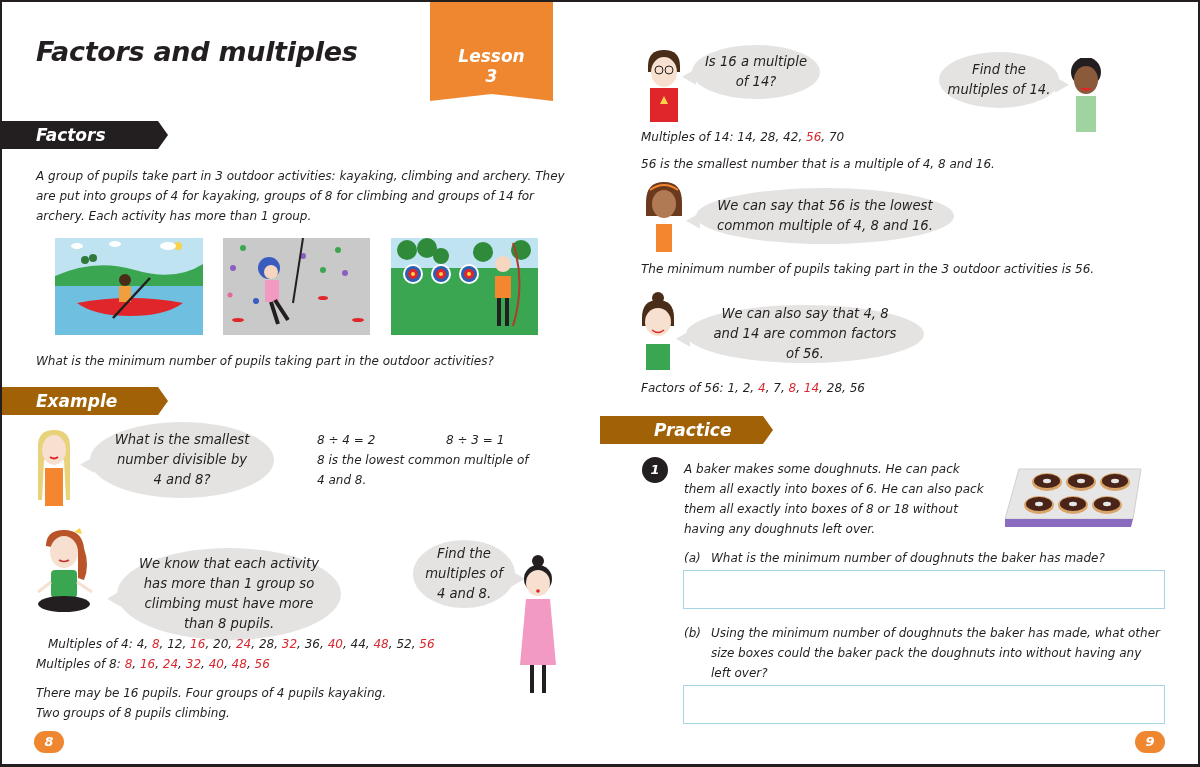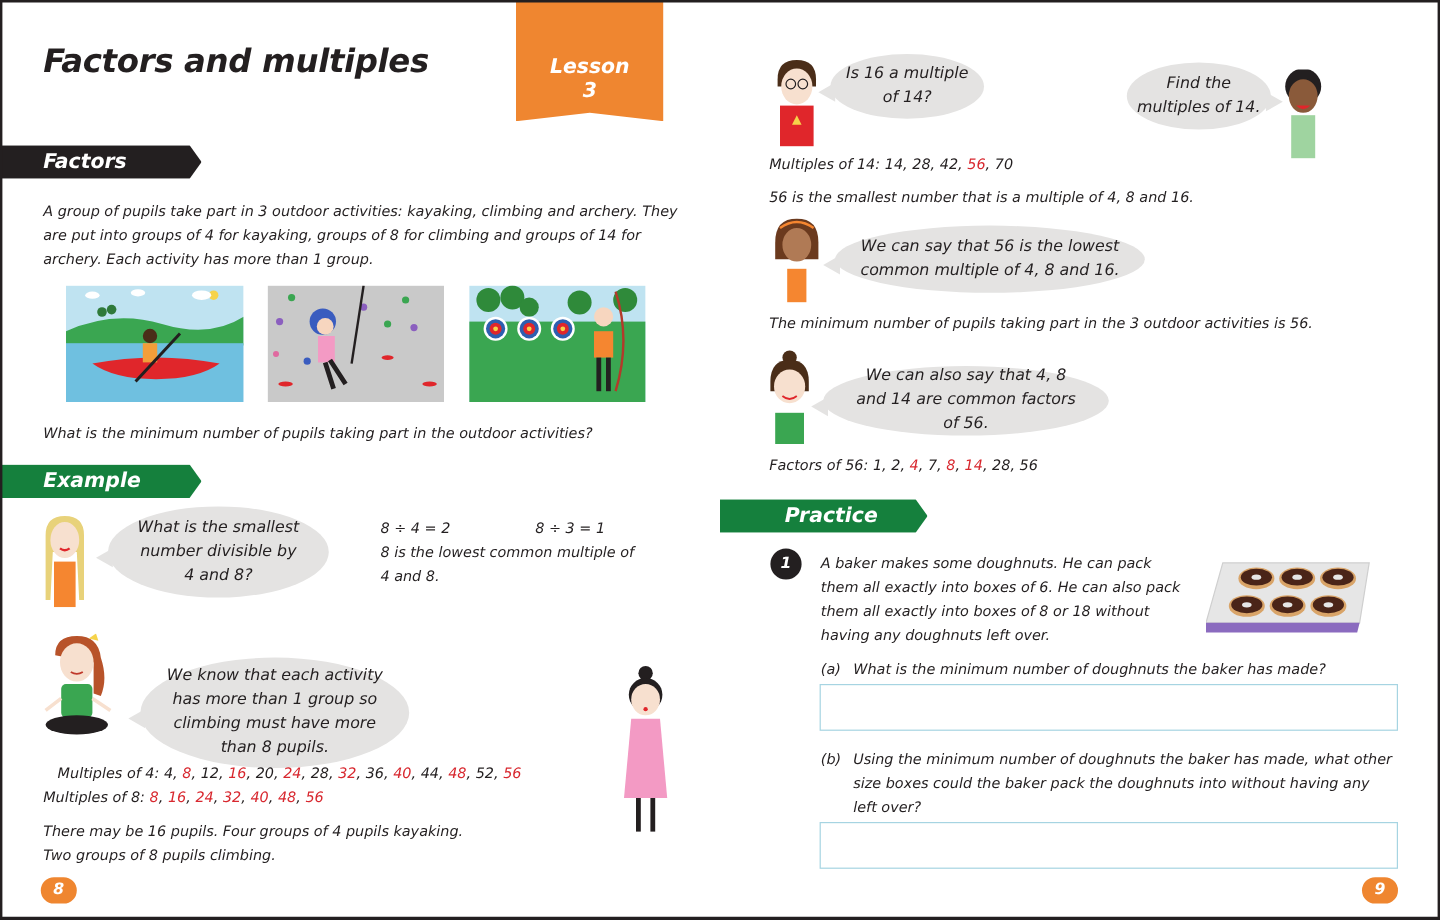--- a/index.html
+++ b/index.html
@@ -9,21 +9,21 @@
   .page { position: absolute; top: 0; height: 767px; font-style: italic; }
   .left { left: 0; width: 600px; }
   .right { left: 600px; width: 600px; }
   .abs { position: absolute; }
   .title { left: 36px; top: 36px; font-size: 27px; font-weight: bold; letter-spacing: -0.3px; }
   .lesson { left: 430px; top: 0; width: 123px; height: 101px; background: #ef8630; color: #fff; text-align: center; font-weight: bold; font-size: 17px; padding-top: 46px; line-height: 20px;
     clip-path: polygon(0 0, 100% 0, 100% 100%, 50% 93%, 0 100%); }
   .banner { height: 28px; color: #fff; font-weight: bold; font-size: 17px; line-height: 28px; padding-left: 36px;
     clip-path: polygon(0 0, calc(100% - 10px) 0, 100% 50%, calc(100% - 10px) 100%, 0 100%); }
   .banner.dark { background: #231f20; }
-  .banner.orange { background: #15803d; }
+  .banner.orange { background: #a16207; }
   .body-text { font-size: 12px; line-height: 20px; }
   .red { color: #d8282f; }
   .bubble { background: #e4e3e2; border-radius: 50%; text-align: center; font-size: 13.2px; line-height: 20px; display: flex; align-items: center; justify-content: center; }
   .bubble::before { content: ""; position: absolute; width: 0; height: 0; }
   .tail-left::before { left: -10px; top: 50%; border-top: 8px solid transparent; border-bottom: 8px solid transparent; border-right: 14px solid #e4e3e2; transform: translateY(-20%); }
   .tail-right::before { right: -10px; top: 50%; border-top: 8px solid transparent; border-bottom: 8px solid transparent; border-left: 14px solid #e4e3e2; transform: translateY(-20%); }
   .pic { border: none; }
   .answer-box { border: 1.5px solid #a6d4e2; background: #fff; }
   .page-num { width: 30px; height: 22px; border-radius: 11px; background: #ef8630; color: #fff; font-size: 13px; font-weight: bold; text-align: center; line-height: 22px; }
   .qnum { width: 26px; height: 26px; border-radius: 50%; background: #231f20; color: #fff; font-weight: bold; font-size: 13px; text-align: center; line-height: 26px; }
@@ -136,20 +136,23 @@
     <ellipse cx="30" cy="24" rx="14" ry="16" fill="#f7e0cf"></ellipse>
     <path d="M25 32 Q30 35 35 32" stroke="#c0392b" stroke-width="1.5" fill="none"></path>
     <rect x="17" y="42" width="26" height="28" rx="4" fill="#3aa651"></rect>
     <path d="M4 64 L17 54 M58 64 L43 54" stroke="#f7e0cf" stroke-width="3"></path>
     <ellipse cx="30" cy="76" rx="26" ry="8" fill="#231f20"></ellipse>
   </svg>
   <div class="abs bubble tail-left" style="left:117px; top:516px; width:224px; height:92px;margin-top:32px;">
     <span style="width:200px;">We know that each activity has more than 1 group so climbing must have more than 8 pupils.</span>
   </div>
 
+  <div class="abs bubble tail-right" style="left:413px; top:540px; width:102px; height:68px;">
+    <span style="width:90px;">Find the multiples of 4 and 8.</span>
+  </div>
 
   <svg class="abs" style="left:516px; top:555px;" width="44" height="140" viewBox="0 0 44 140">
     <circle cx="22" cy="6" r="6" fill="#231f20"></circle>
     <ellipse cx="22" cy="24" rx="14" ry="14" fill="#231f20"></ellipse>
     <ellipse cx="22" cy="28" rx="12" ry="13" fill="#f7e0cf"></ellipse>
     <circle cx="22" cy="36" r="1.8" fill="#e0262b"></circle>
     <path d="M10 44 L34 44 L40 110 L4 110 Z" fill="#f39ac4"></path>
     <rect x="14" y="110" width="4" height="28" fill="#231f20"></rect>
       <rect x="26" y="110" width="4" height="28" fill="#231f20"></rect>
   </svg>

